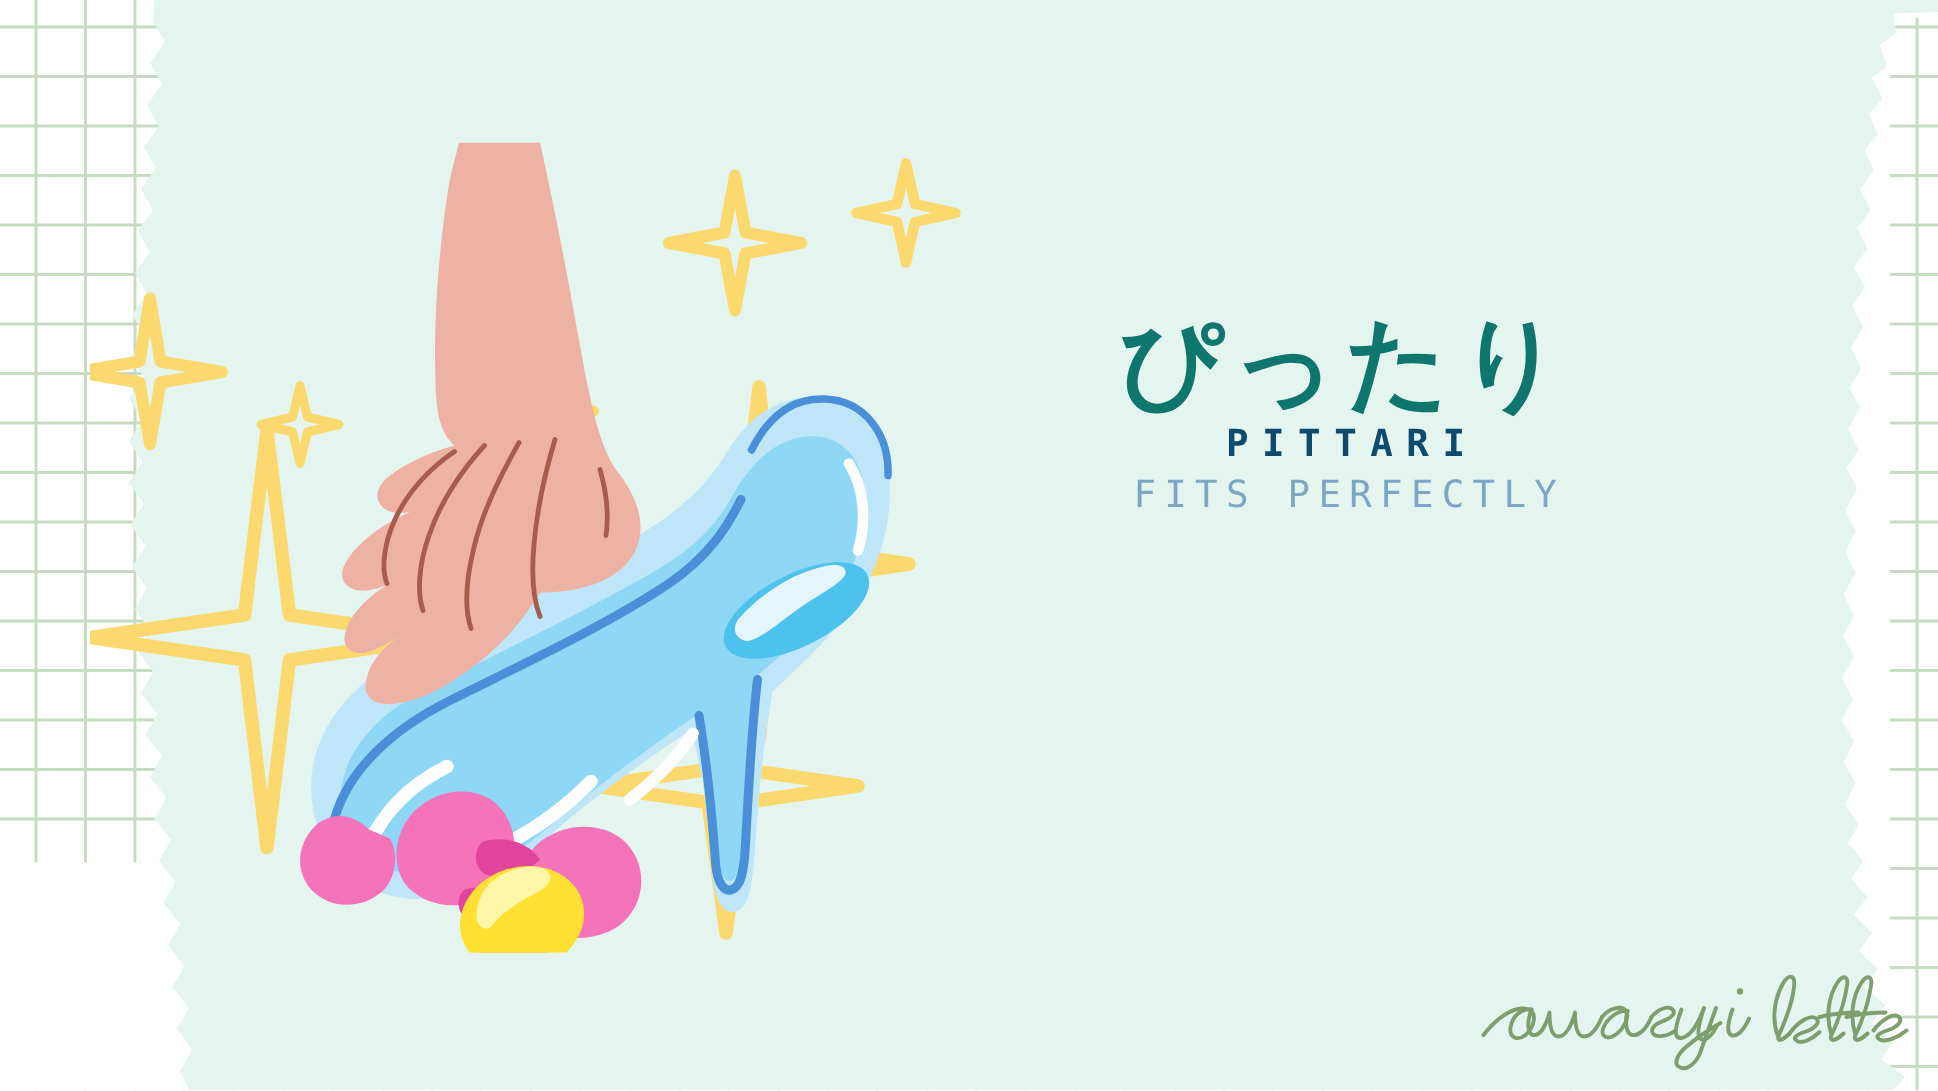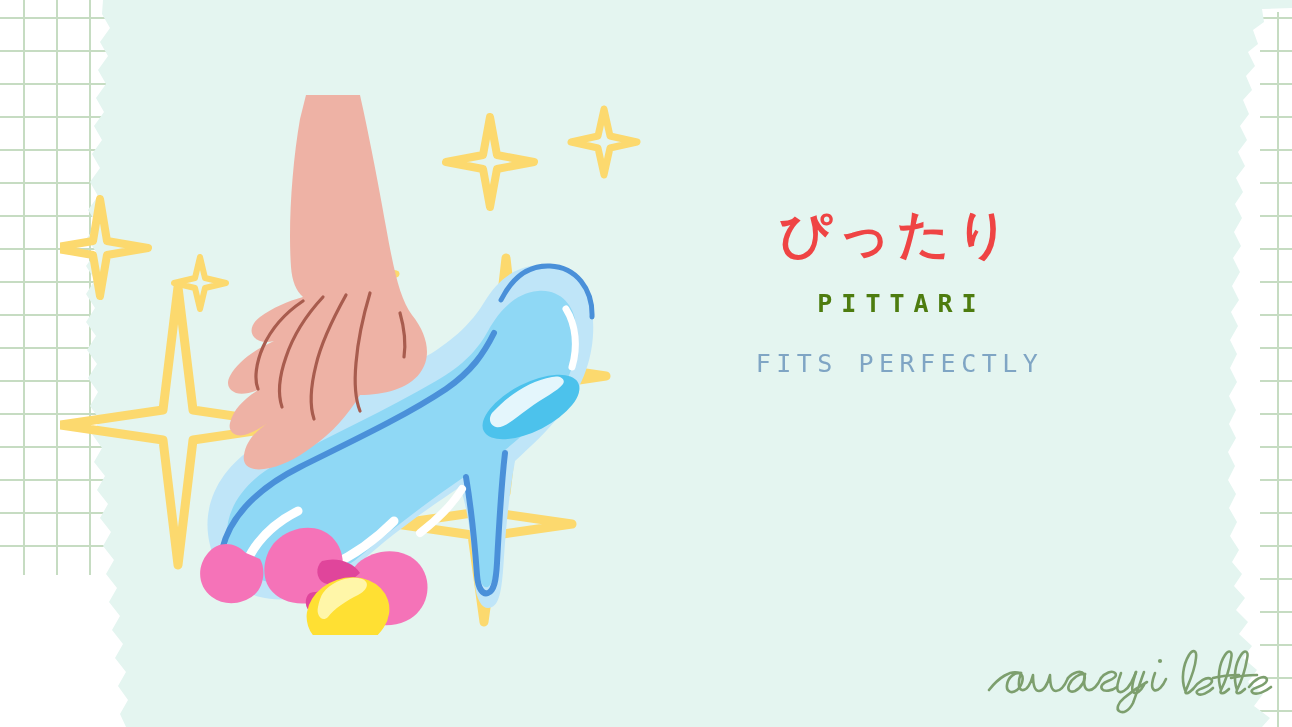--- a/index.html
+++ b/index.html
@@ -49,38 +49,36 @@
   .illo{ position:absolute; left:60px; top:95px; width:640px; height:540px; }
   .illo svg{ display:block; width:640px; height:540px; }
 
   
   .copy{
     position:absolute; left:662px; top:205px;
     width:470px; text-align:center;
   }
   .jp-title{
     font-family:"DejaVu Sans", sans-serif;
-    font-size:52px;
+    font-size:68px;
     line-height:1.12;
     font-weight:700;
-    color:#ef4444;
+    color:#0f766e;
     letter-spacing:6px;
     white-space:nowrap;
   }
   .romaji{
-    margin-top:26px;
     font-family:"DejaVu Sans Mono", monospace;
     font-size:25px;
     font-weight:700;
     letter-spacing:9px;
-    color:#4d7c0f;
+    color:#0c4a6e;
     padding-left:9px;
   }
   .meanings{
-    margin-top:26px;
     font-family:"DejaVu Sans Mono", monospace;
     font-size:25px;
     font-weight:400;
     letter-spacing:5.5px;
     line-height:1.62;
     color:#7fa5c4;
     padding-left:5px;
   }
 
   

